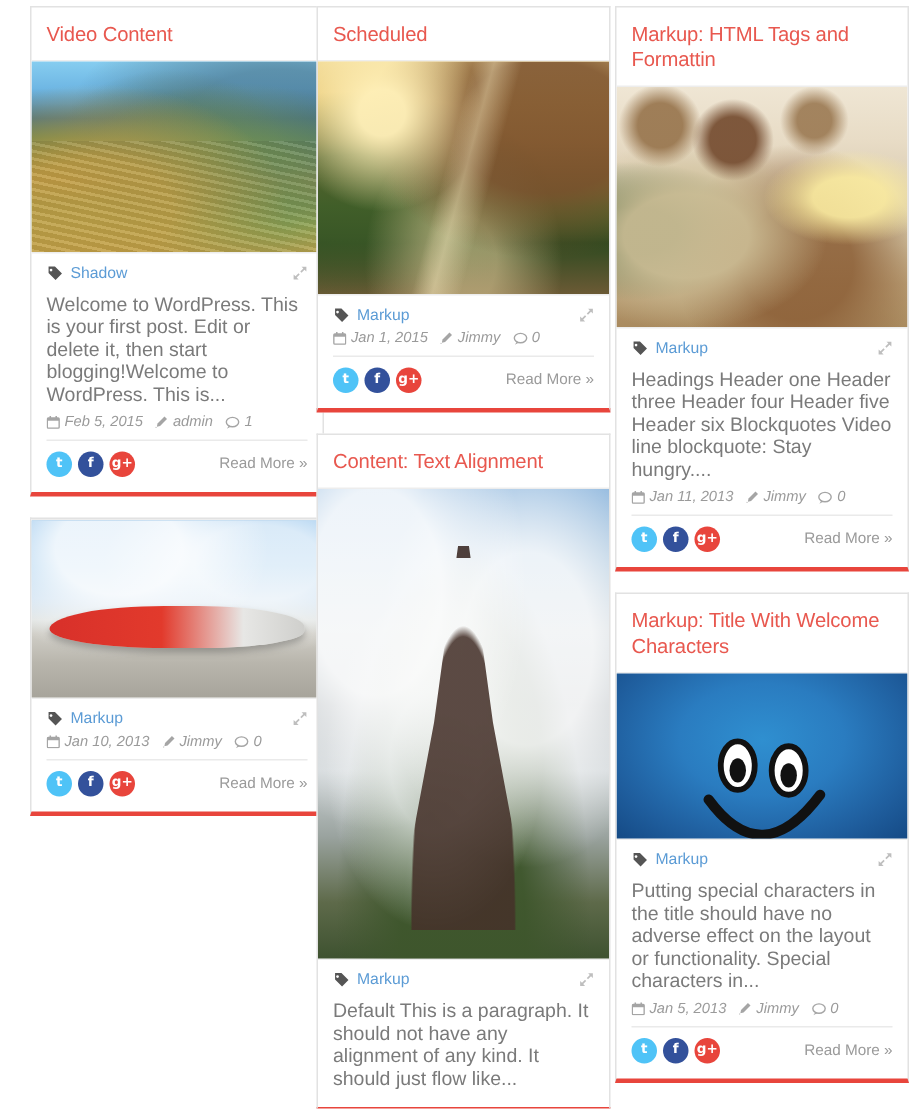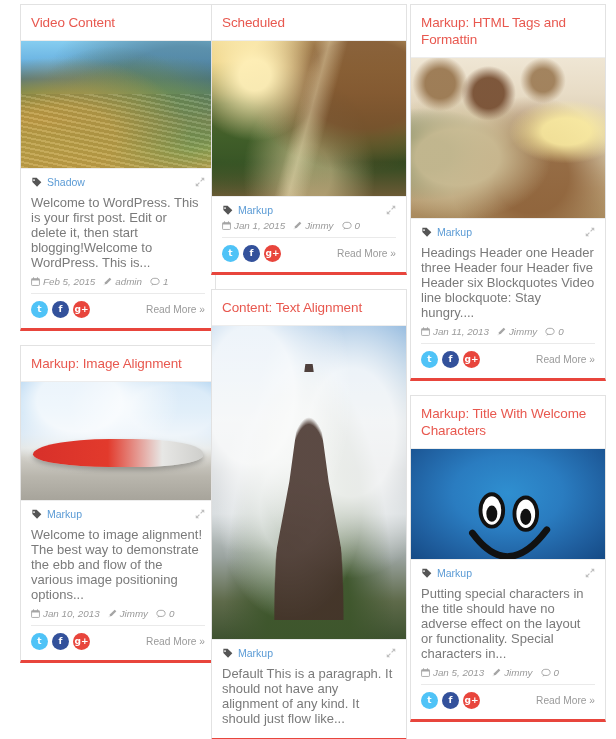--- a/index.html
+++ b/index.html
@@ -262,21 +262,20 @@
             <div class="socials">
               <a class="soc soc-tw">t</a>
               <a class="soc soc-fb">f</a>
               <a class="soc soc-gp">g+</a>
             </div>
             <a class="read-more">Read More »</a>
           </div>
         </div>
       </div>
       <div class="card">
-        <h2 class="card-title">Markup: Image Alignment</h2>
         <div class="card-thumb">
           <div class="thumb thumb-plane"></div>
         </div>
         <div class="card-body">
           <div class="meta-tag-row">
             <div class="tag-left">
               <span>
                 <svg class="mini-svg" width="11" height="11" viewBox="0 0 16 16" aria-hidden="true">
                   <path d="M1 1h7.2L15 7.8 8.8 14 2 7.2V1z" fill="#555"></path>
                   <circle cx="4.4" cy="4.4" r="1.3" fill="#fff"></circle>
@@ -284,21 +283,20 @@
               </span>
               <a class="tag-label">Markup</a>
             </div>
             <span class="expand-icon">
               <svg class="mini-svg" width="10" height="10" viewBox="0 0 16 16" aria-hidden="true">
                 <path d="M9.5 1.2h5.3v5.3l-2-2-3.2 3.2-1.3-1.3 3.2-3.2-2-2z" fill="#8a8a8a"></path>
                 <path d="M6.5 14.8H1.2V9.5l2 2 3.2-3.2 1.3 1.3-3.2 3.2 2 2z" fill="#8a8a8a"></path>
               </svg>
             </span>
           </div>
-          <p class="excerpt">Welcome to image alignment! The best way to demonstrate the ebb and flow of the various image positioning options...</p>
           <div class="meta-row">
             <span class="meta-item">
               <span>
                 <svg class="mini-svg" width="9" height="9" viewBox="0 0 16 16" aria-hidden="true">
                   <rect x="1" y="3" width="14" height="12" rx="1.2" fill="none" stroke="#a5a5a5" stroke-width="1.6"></rect>
                   <rect x="1" y="3" width="14" height="3.2" fill="#a5a5a5"></rect>
                   <rect x="3.6" y="0.6" width="1.8" height="3.2" fill="#a5a5a5"></rect>
                   <rect x="10.6" y="0.6" width="1.8" height="3.2" fill="#a5a5a5"></rect>
                 </svg>
               </span>

